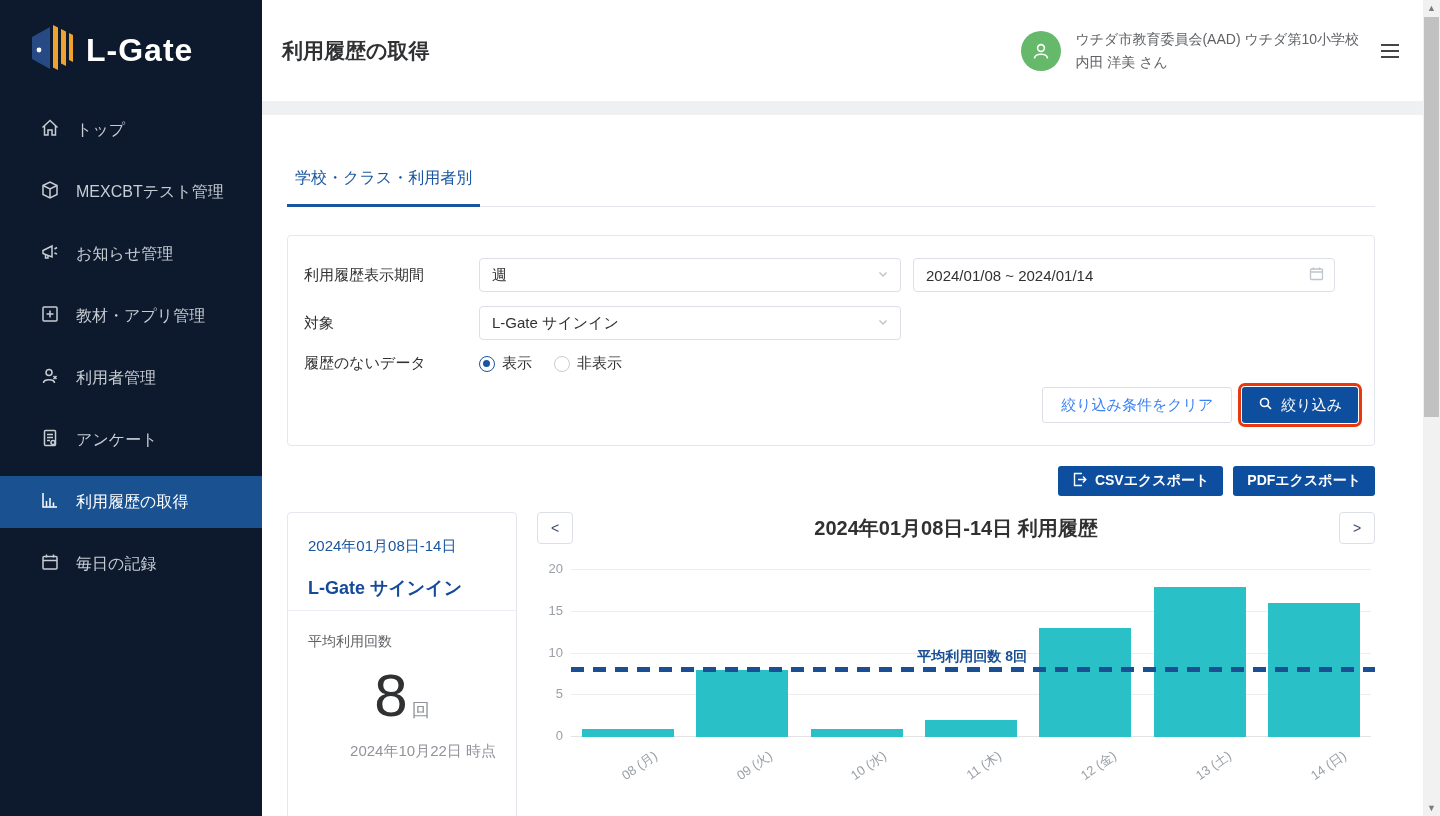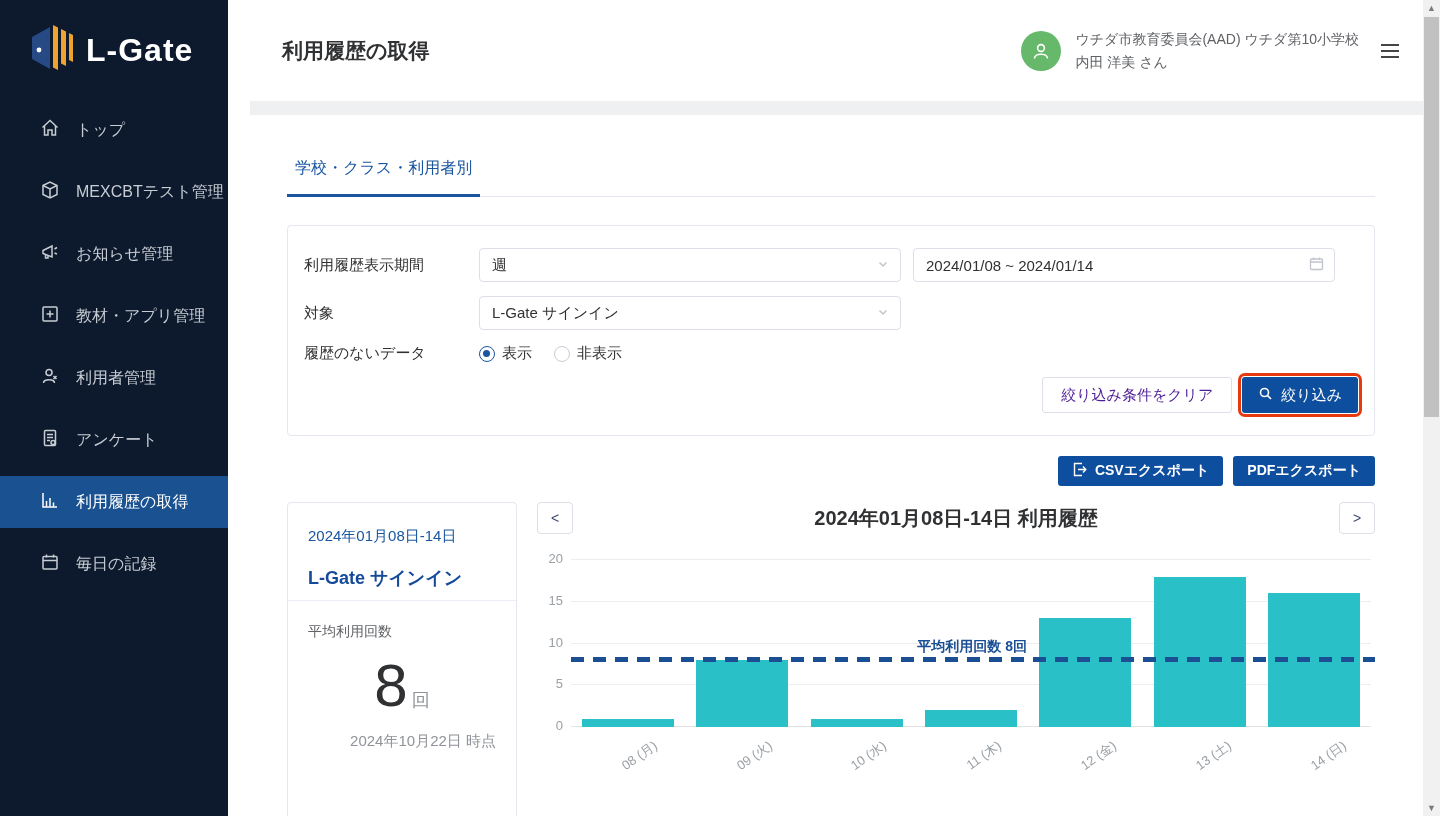--- a/index.html
+++ b/index.html
@@ -1,56 +1,56 @@
 <!DOCTYPE html>
 <html><head>
 <meta charset="utf-8">
 <style>
   * { margin:0; padding:0; box-sizing:border-box; }
   html,body { width:1440px; height:816px; overflow:hidden; }
   body { font-family:"Liberation Sans","DejaVu Sans",sans-serif; background:#fff; position:relative; color:#303133; }
 
   
-  .sidebar { position:absolute; left:0; top:0; bottom:0; width:228px; background:#0d1a2d; z-index:5; }
+  .sidebar { position:absolute; left:0; top:0; bottom:0; width:262px; background:#0d1a2d; z-index:5; }
   .logo { display:flex; align-items:center; gap:12px; padding:24px 0 20px 30px; }
   .logo-text { color:#fff; font-size:32px; font-weight:bold; letter-spacing:1px; }
   .nav { margin-top:8px; }
   .nav-item { height:52px; margin-bottom:10px; display:flex; align-items:center; gap:16px; padding-left:40px; color:#c8cdd4; font-size:16px; cursor:pointer; }
   .nav-item svg { flex:none; }
   .nav-item.active { background:#1a5191; color:#ffffff; }
 
   
   .main { position:absolute; left:250px; right:17px; top:0; bottom:0; background:#fff; }
   header { height:101px; display:flex; align-items:center; padding:0 24px 0 32px; background:#fff; }
   .page-title { font-size:21px; font-weight:bold; color:#303133; }
   .hspacer { flex:1; }
   .avatar { width:40px; height:40px; border-radius:50%; background:#66b96a; display:flex; align-items:center; justify-content:center; }
   .user-text { margin-left:14px; font-size:14px; color:#606266; line-height:1.6; }
   .hamburger { margin-left:22px; display:flex; flex-direction:column; gap:4px; cursor:pointer; }
   .hamburger span { display:block; width:18px; height:2px; background:#454545; }
   .gray-strip { height:14px; background:#eef0f2; }
 
   .content { padding:0 48px 0 37px; }
-  .tabbar { padding-top:30px; border-bottom:1px solid #e4e7ed; }
+  .tabbar { padding-top:40px; border-bottom:1px solid #e4e7ed; }
   .tab { display:inline-block; padding:13px 8px 15px; font-size:16px; color:#1a56a0; border-bottom:3px solid #1a56a0; margin-bottom:-1px; cursor:pointer; }
 
   
   .filter-panel { margin-top:28px; border:1px solid #e4e7ed; border-radius:4px; padding:22px 16px 22px; }
   .filter-row { display:flex; align-items:center; margin-bottom:14px; }
   .filter-label { width:175px; font-size:15px; color:#303133; flex:none; }
   .select, .date-input { width:422px; height:34px; border:1px solid #dcdfe6; border-radius:4px; display:flex; align-items:center; justify-content:space-between; padding:0 10px 0 12px; font-size:15px; color:#303133; background:#fff; cursor:pointer; }
   .date-input { margin-left:12px; }
   .radio-group { display:flex; align-items:center; gap:22px; }
   .radio { display:flex; align-items:center; gap:7px; font-size:15px; color:#303133; cursor:pointer; }
   .radio-circle { width:16px; height:16px; border-radius:50%; border:1.5px solid #c8ccd4; position:relative; background:#fff; }
   .radio-circle.checked { border-color:#1a56a0; }
   .radio-circle.checked::after { content:""; position:absolute; left:3px; top:3px; width:7px; height:7px; border-radius:50%; background:#1a56a0; }
   .actions-row { display:flex; justify-content:flex-end; gap:10px; margin-top:8px; }
   .btn { border:none; cursor:pointer; font-family:inherit; }
-  .btn-clear { height:36px; padding:0 18px; background:#fff; border:1px solid #dcdfe6; border-radius:3px; font-size:15px; color:#4c1d95; }
+  .btn-clear { height:36px; padding:0 18px; background:#fff; border:1px solid #dcdfe6; border-radius:3px; font-size:15px; color:#3b82f6; }
   .btn-filter { height:36px; padding:0 16px; background:#0e4e9e; color:#fff; border-radius:3px; font-size:15px; display:flex; align-items:center; gap:8px; outline:3px solid #e8380d; outline-offset:1px; }
 
   
   .export-row { display:flex; justify-content:flex-end; gap:10px; margin-top:20px; }
   .btn-export { height:30px; padding:0 14px; background:#0e4e9e; color:#fff; border-radius:3px; font-size:14px; font-weight:bold; display:flex; align-items:center; gap:8px; }
 
   
   .chart-section { display:flex; gap:20px; margin-top:16px; }
   .summary-card { width:230px; flex:none; border:1px solid #e4e7ed; border-radius:4px; height:420px; }
   .sc-top { padding:24px 20px 10px; border-bottom:1px solid #ebeef5; }

